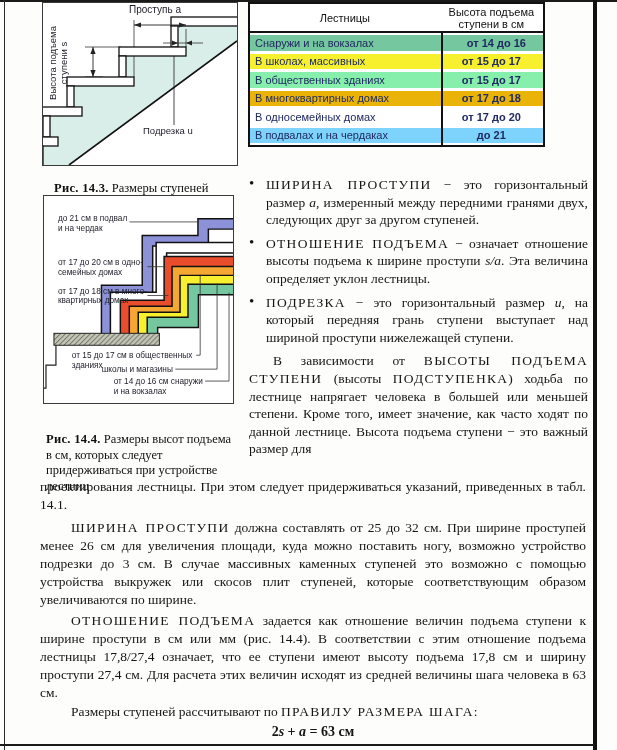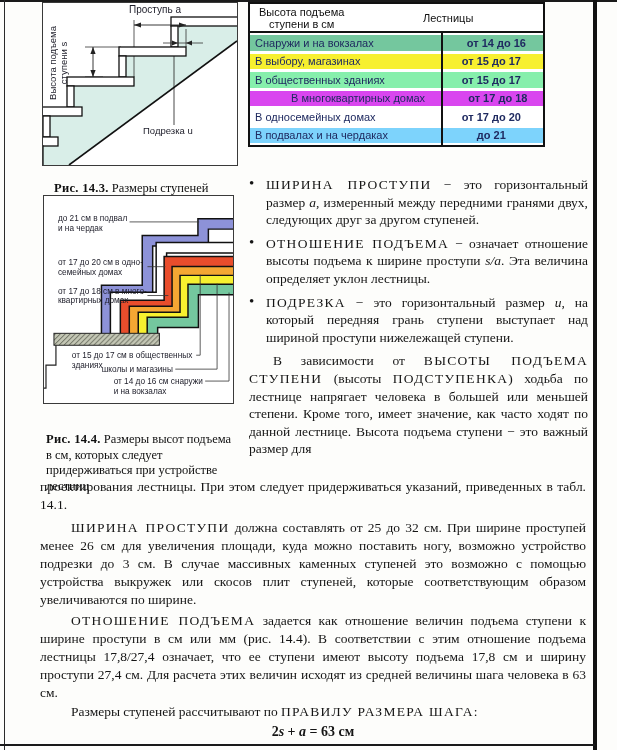--- a/index.html
+++ b/index.html
@@ -171,37 +171,37 @@
       <text x="58" y="177">школы и магазины</text>
       <text x="70" y="189">от 14 до 16 см снаружи</text>
       <text x="70" y="199">и на вокзалах</text>
     </g>
   </svg>
 </div>
 <div class="figcap" id="cap144"><b>Рис. 14.4.</b><span> Размеры высот подъема в см, которых следует придерживаться при устройстве лестниц</span></div>
 
 <div id="tbl">
   <div class="tbl-head">
+    <div class="th th1">Лестницы</div>
     <div class="th th2">Высота подъема ступени в см</div>
-    <div class="th th1">Лестницы</div>
   </div>
   <div class="tbl-body">
     <div class="trow" style="background-color: rgb(116, 199, 158); gap: 28px;">
       <div class="td1">Снаружи и на вокзалах</div>
       <div class="td2">от 14 до 16</div>
     </div>
     <div class="trow" style="background-color: rgb(247, 240, 47);">
-      <div class="td1">В выбору, магазинах</div>
+      <div class="td1">В школах, массивных</div>
       <div class="td2">от 15 до 17</div>
     </div>
     <div class="trow" style="background-color: #86efac;">
       <div class="td1">В общественных зданиях</div>
       <div class="td2">от 15 до 17</div>
     </div>
-    <div class="trow" style="background-color: #d946ef; padding-left: 36px;">
+    <div class="trow" style="background-color: #eab308;">
       <div class="td1">В многоквартирных домах</div>
       <div class="td2">от 17 до 18</div>
     </div>
     <div class="trow" style="background-color: rgb(255, 255, 255);">
       <div class="td1">В односемейных домах</div>
       <div class="td2">от 17 до 20</div>
     </div>
     <div class="trow" style="background-color: #7dd3fc;">
       <div class="td1">В подвалах и на чердаках</div>
       <div class="td2">до 21</div>

